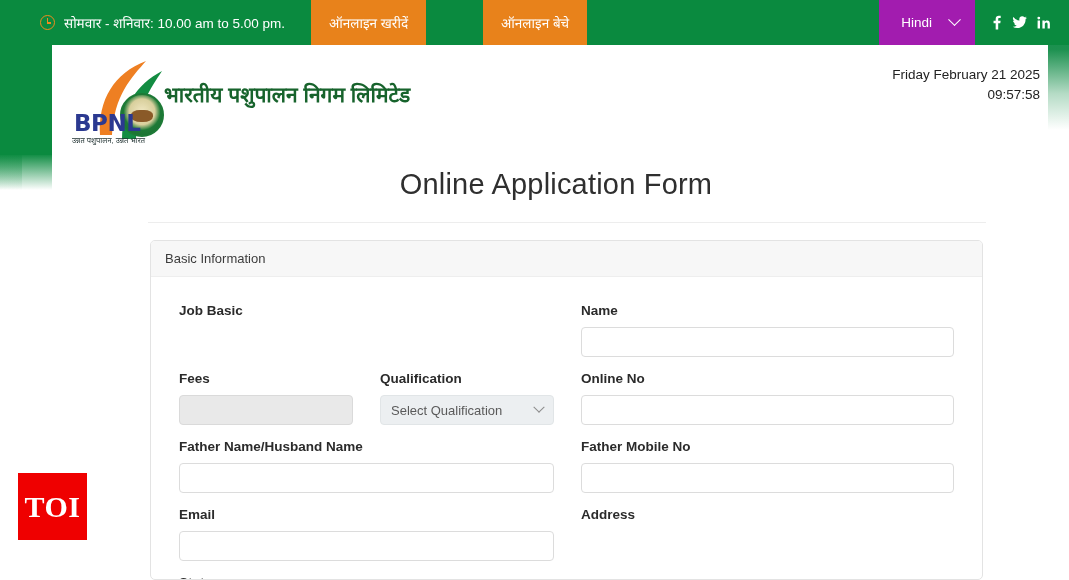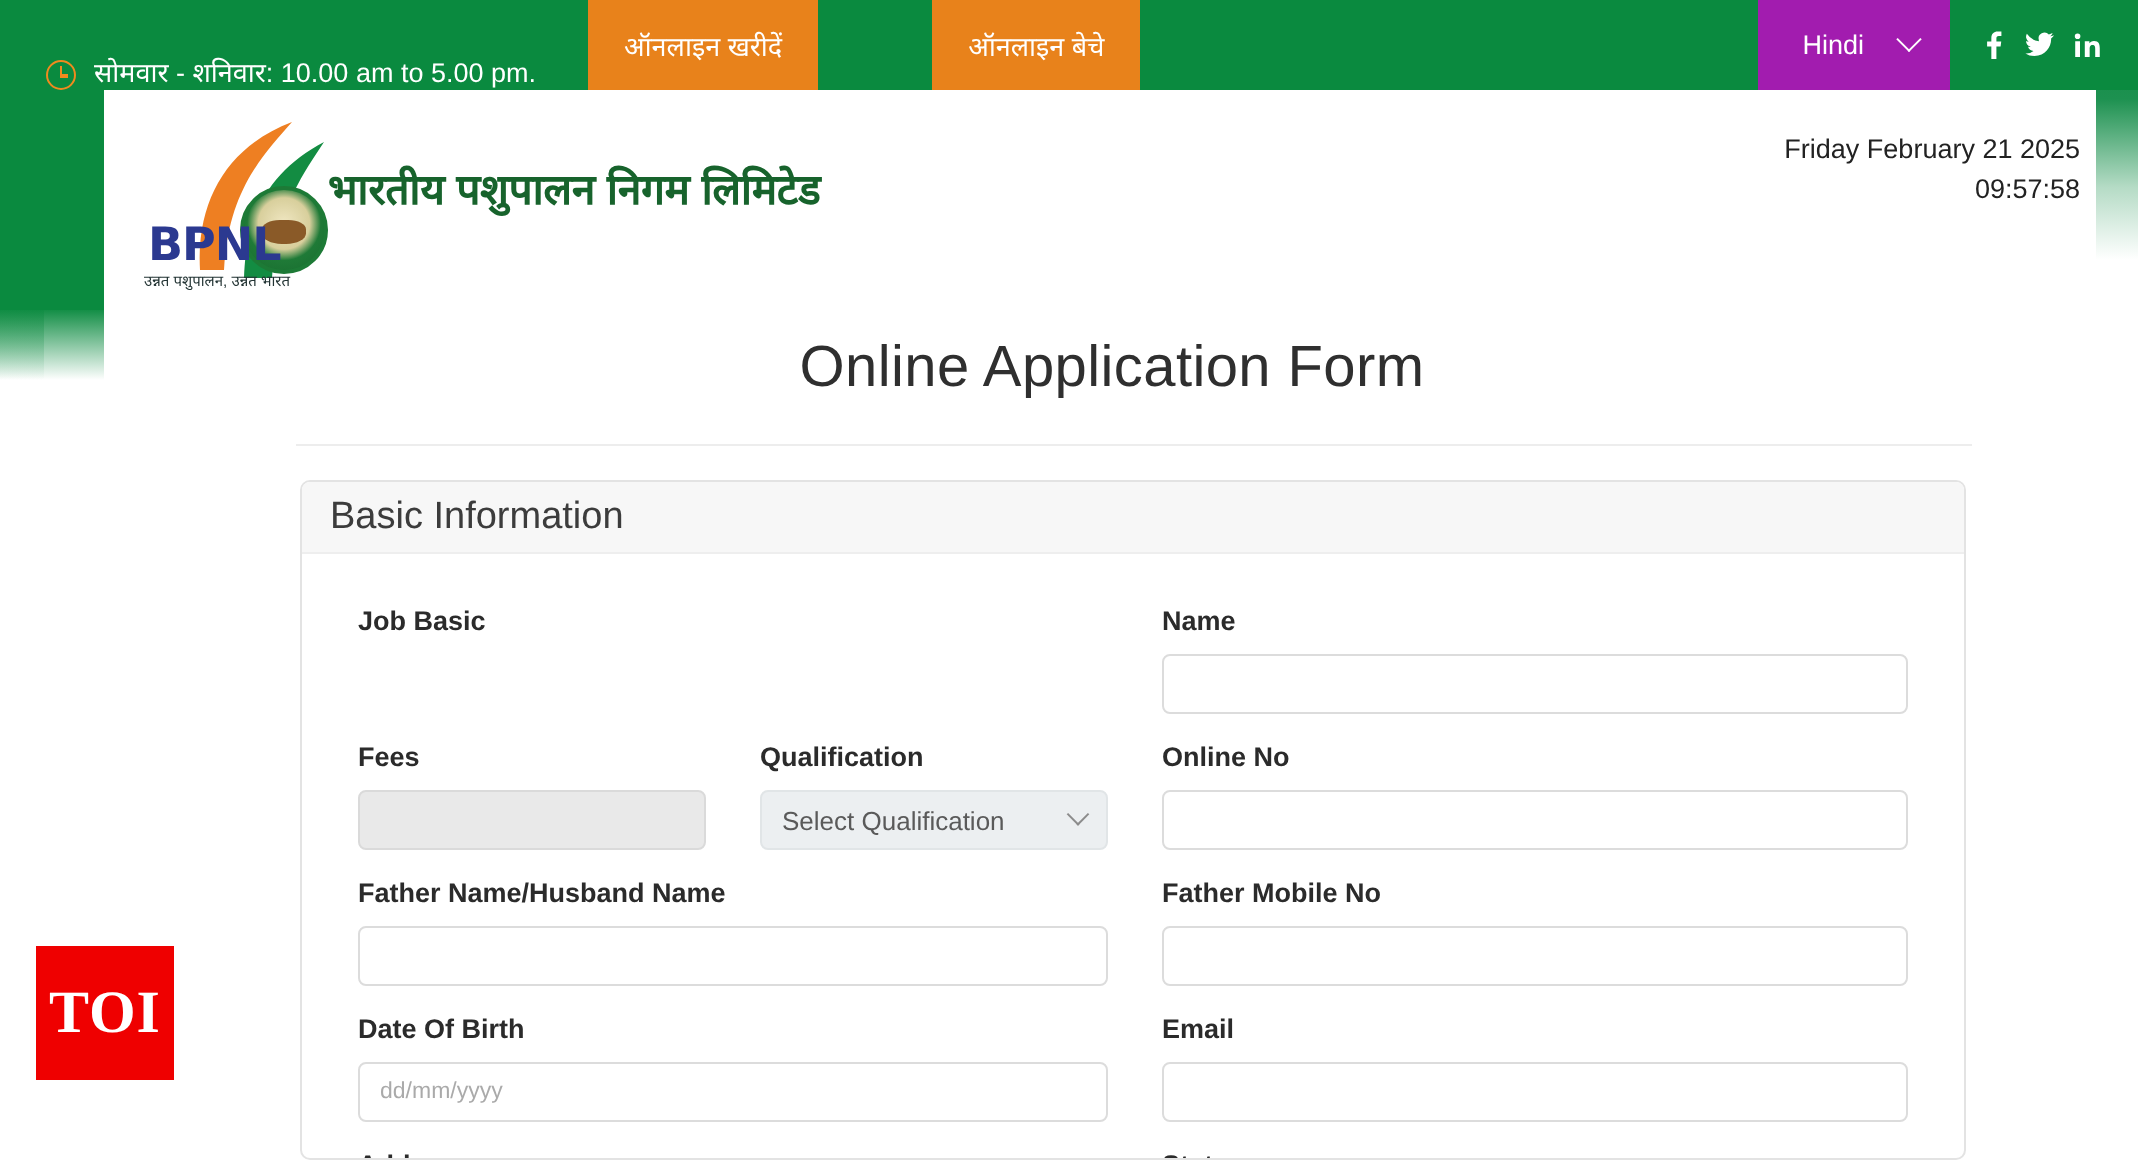--- a/index.html
+++ b/index.html
@@ -35,22 +35,22 @@
     background: linear-gradient(to bottom, #0a8a3f 0%, #1d9150 38%, rgba(120,190,150,0.55) 72%, rgba(255,255,255,0) 100%);
   }
 
   
   .topbar {
     position: absolute; left: 0; top: 0; width: 1069px; height: 45px;
     background: #0a8a3f;
     display: flex; align-items: stretch;
   }
   .topbar-hours {
-    display: flex; align-items: flex-end; gap: 9px;
-    padding-left: 23px; padding-right: 26px;
+    display: flex; align-items: center; gap: 9px;
+    padding-left: 40px; padding-right: 26px;
     color: #ffffff; font-size: 13.5px; white-space: nowrap;
   }
   .clock-icon {
     width: 15px; height: 15px; border-radius: 50%;
     border: 1.6px solid #f08a1e; position: relative; flex: 0 0 auto;
   }
   .clock-icon::before {
     content: ""; position: absolute; left: 5.5px; top: 2.4px;
     width: 1.5px; height: 4.6px; background: #f08a1e;
   }
@@ -137,21 +137,21 @@
 
   
   .form-card {
     position: absolute; left: 150px; top: 240px; width: 833px; height: 340px;
     border: 1px solid #e3e3e3; border-radius: 5px; background: #ffffff;
     overflow: hidden;
   }
   .card-header {
     height: 36px; background: #f7f7f7; border-bottom: 1px solid #eeeeee;
     display: flex; align-items: center; padding-left: 14px;
-    font-size: 19px; color: #3c3c3c; font-weight: 400;
+    font-size: 13px; color: #3c3c3c; font-weight: 400;
   }
   .card-body {
     padding: 26px 28px 0 28px;
     display: grid; grid-template-columns: 375px 1fr; column-gap: 27px; row-gap: 0;
   }
   .field { margin-bottom: 14px; }
   .field-label {
     font-size: 13.5px; font-weight: bold; color: #2b2b2b;
     margin: 0 0 8px 0; line-height: 16px;
   }
@@ -297,26 +297,20 @@
         </div>
       </div>
       <div class="field">
         <div class="field-label">Father Mobile No</div>
         <div class="input-box">
           <span></span>
         </div>
       </div>
 
       <div class="field">
-        <div class="field-label">Date Of Birth</div>
-        <div class="input-box">
-          <span class="ph">dd/mm/yyyy</span>
-        </div>
-      </div>
-      <div class="field">
         <div class="field-label">Email</div>
         <div class="input-box">
           <span></span>
         </div>
       </div>
 
       <div class="field">
         <div class="field-label">Address</div>
 
       </div>

